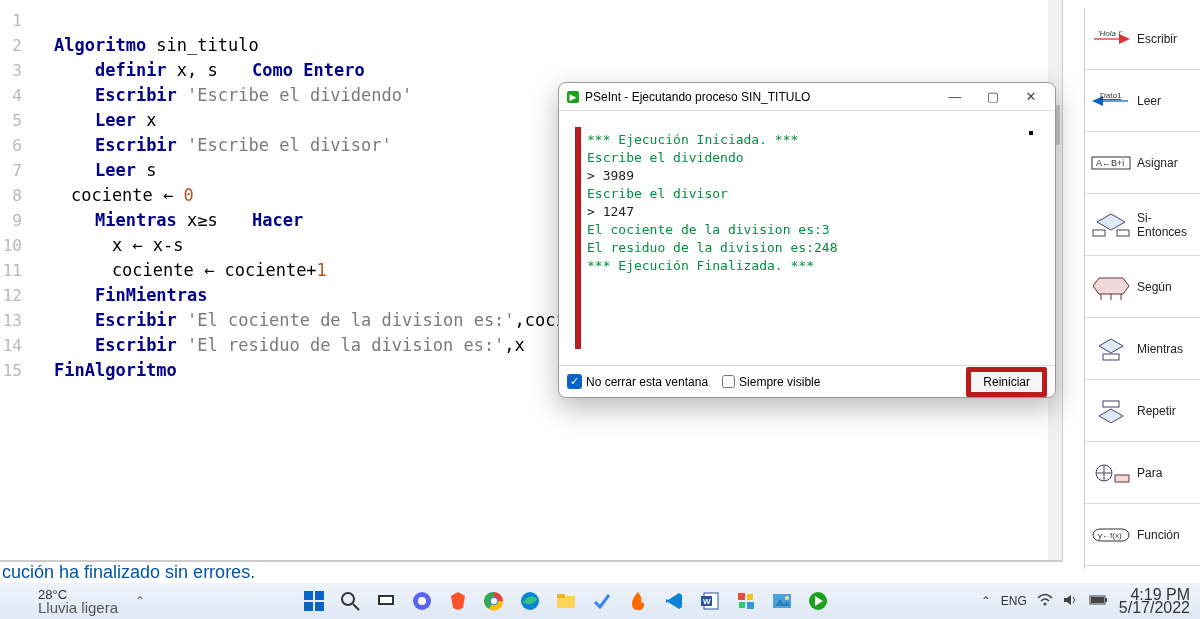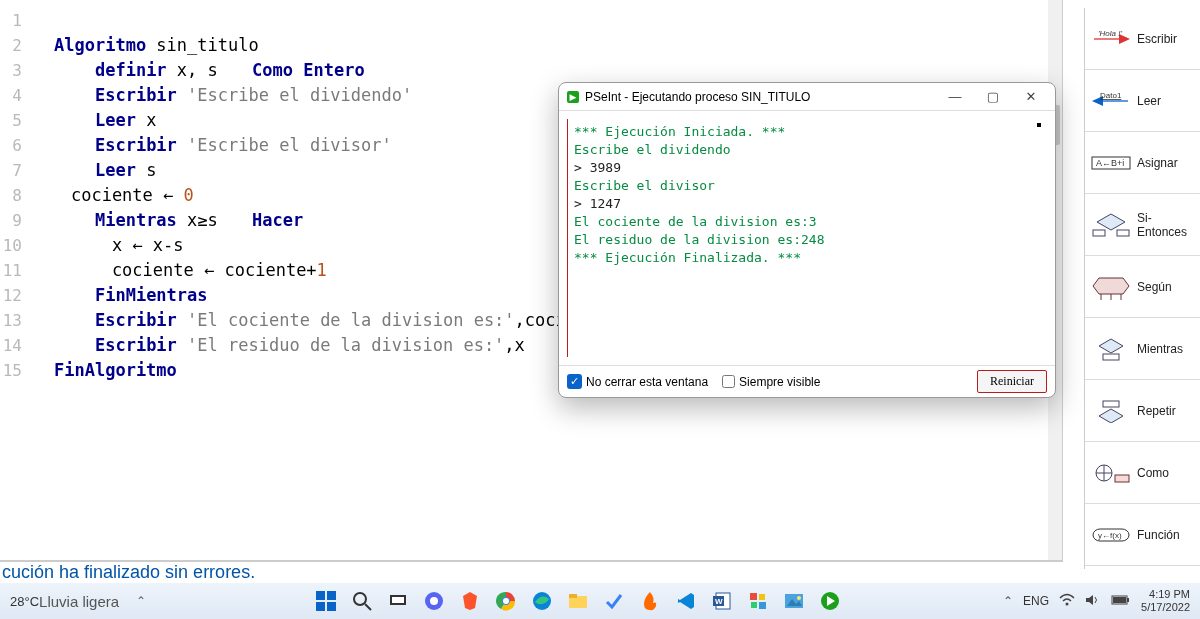--- a/index.html
+++ b/index.html
@@ -52,62 +52,62 @@
     position:absolute; left:0; top:561px; width:1063px; height:22px;
     background:#fff; border-top:1px solid #ccc; font-size:18px; color:#0055aa;
     padding-left:2px; display:flex; align-items:center;
   }
   
   .taskbar {
     position:absolute; left:0; bottom:0; width:1200px; height:36px;
     background: linear-gradient(#eef4fb,#dfe8f4);
     display:flex; align-items:center; font-size:12px; color:#333;
   }
-  .weather { padding:0 10px; display:flex; flex-direction:row; line-height:13px;}
+  .weather { padding:0 10px; display:flex; flex-direction:column; line-height:13px;margin-left:28px;}
   .weather .t { font-size:13px; }
   .weather .d { font-size:15px; color:#555; }
   .chev { width:24px; text-align:center; color:#666;}
   .tb-center { flex:1; display:flex; align-items:center; justify-content:center; gap:14px;}
   .tb-ico { width:22px; height:22px; display:flex; align-items:center; justify-content:center; cursor:pointer;}
   .tray { display:flex; align-items:center; gap:10px; padding-right:10px;}
-  .clock { text-align:right; line-height:13px; font-size:11px;}
+  .clock { text-align:right; line-height:13px; font-size:16px;}
   
   .popup {
     position:absolute; left:558px; top:82px; width:498px; height:316px;
     background:#fff; border:1px solid #999; border-radius:8px;
     box-shadow: 0 10px 28px rgba(0,0,0,0.28);
     display:flex; flex-direction:column; overflow:hidden;
   }
   .popup-title {
     height:28px; display:flex; align-items:center; padding:0 8px; gap:6px;
     border-bottom:1px solid #ddd; font-size:12px;
   }
   .popup-title .dot {
     width:12px;height:12px;border-radius:2px;background:#1aa01a;
     display:flex;align-items:center;justify-content:center;color:#fff;font-size:9px;
   }
   .popup-title .sp {flex:1;}
   .winbtn { width:32px; text-align:center; color:#444; cursor:pointer; font-size:13px;}
   .popup-body {
     flex:1; padding:4px 6px; font-family:Consolas,monospace; font-size:13px;
-    color:#058c40; line-height:18px; white-space:pre; border-left:1px solid #b91c1c;
-    margin:8px; position:relative;
+    color:#058c40; line-height:18px; white-space:pre; border-left:6px solid #b91c1c;
+    margin:16px; position:relative;
   }
   .popup-body .user { color:#222; }
   .cursor-dot {position:absolute; right:6px; top:4px; width:4px;height:4px;background:#000;}
   .popup-footer {
     height:32px; border-top:1px solid #ddd; display:flex; align-items:center;
     padding:0 8px; gap:14px; font-size:12px;
   }
   .chk { display:flex; align-items:center; gap:4px; cursor:pointer;}
   .chk input {width:13px;height:13px;}
   .popup-footer .sp{flex:1;}
   .btn {
-    border:1px solid #b91c1c; background:#f5f5f5; padding:3px 12px;
-    font-size:12px; cursor:pointer; border-radius:2px;font-family:Liberation Serif, serif;
+    border:5px solid #b91c1c; background:#f5f5f5; padding:3px 12px;
+    font-size:12px; cursor:pointer; border-radius:2px;
   }
   .checked-badge{
     width:15px;height:15px;border-radius:3px;background:#0a63c9;color:#fff;
     font-size:11px;display:flex;align-items:center;justify-content:center;
   }
 </style>
 </head>
 <body>
 
 <div class="editor">
@@ -221,21 +221,21 @@
     <span class="lbl">Repetir</span>
   </div>
   <div class="cmd">
     <span class="ico">
       <svg width="40" height="24">
           <circle cx="13" cy="12" r="8" fill="none" stroke="#446"></circle>
           <path d="M5 12 L21 12 M13 4 L13 20" stroke="#446"></path>
           <rect x="24" y="14" width="14" height="7" fill="#f7d9d9" stroke="#633"></rect>
         </svg>
     </span>
-    <span class="lbl">Como</span>
+    <span class="lbl">Para</span>
   </div>
   <div class="cmd">
     <span class="ico">
       <svg width="40" height="18">
           <rect x="2" y="3" rx="7" ry="7" width="36" height="12" fill="none" stroke="#333"></rect>
           <text x="7" y="12" font-size="8" fill="#333">y←f(x)</text>
         </svg>
     </span>
     <span class="lbl">Función</span>
   </div>

